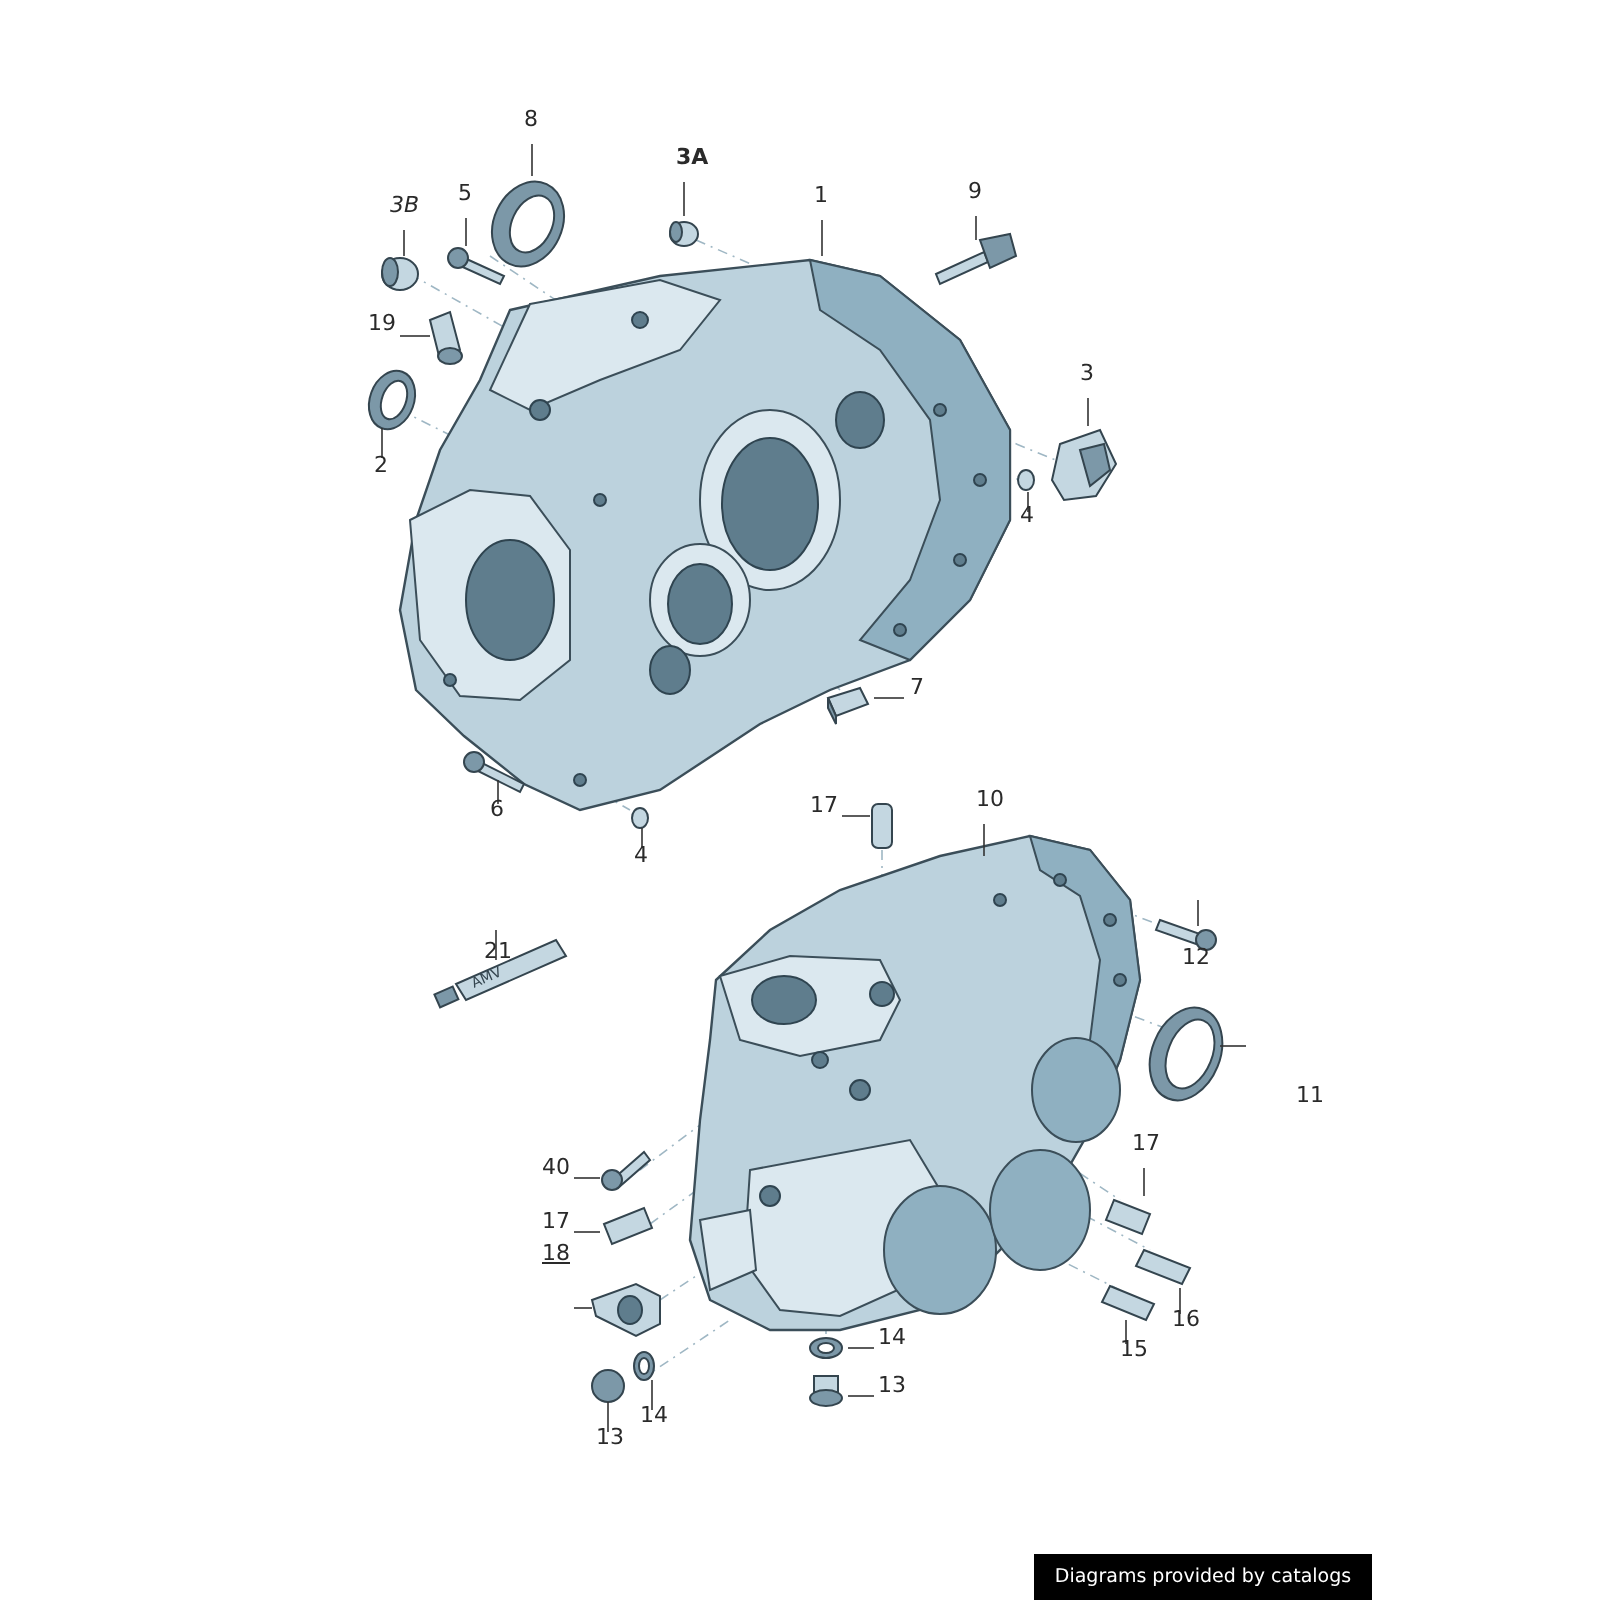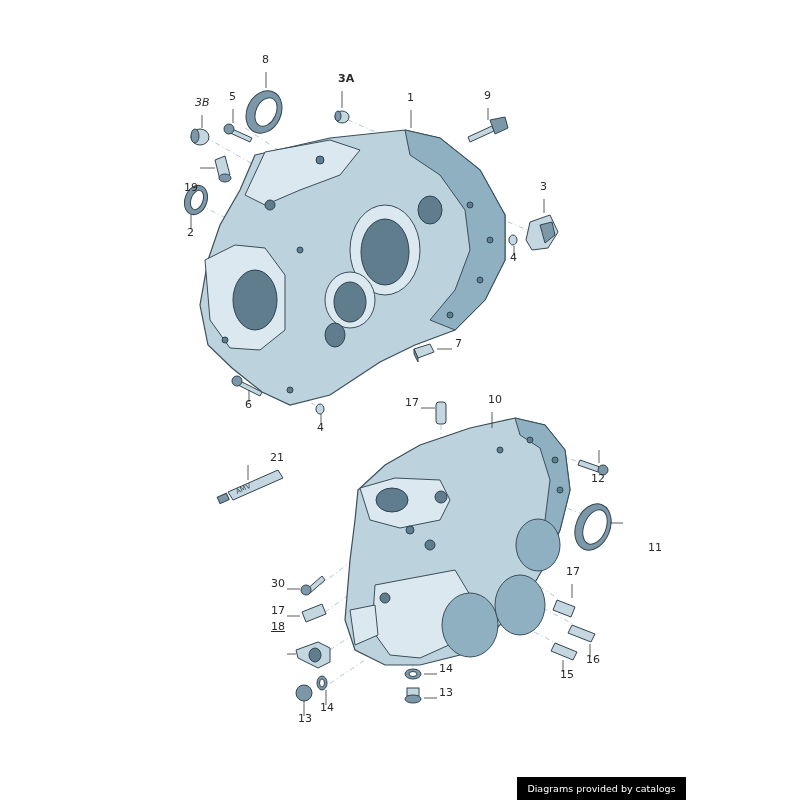--- a/index.html
+++ b/index.html
@@ -242,34 +242,34 @@
   </g>
 </svg>
 
 <div id="callouts">
     <div class="callout" style="left: 262px; top: 54px;">8</div>
     <div class="callout" style="left: 338px; top: 73px; font-weight: bold;">3A</div>
     <div class="callout" style="left: 229px; top: 91px;">5</div>
     <div class="callout" style="left: 195px; top: 97px; font-style: italic;">3B</div>
     <div class="callout" style="left: 407px; top: 92px;">1</div>
     <div class="callout" style="left: 484px; top: 90px;">9</div>
-    <div class="callout" style="left: 184px; top: 156px; margin-top: 26px;">19</div>
+    <div class="callout" style="left: 184px; top: 156px;">19</div>
     <div class="callout" style="left: 540px; top: 181px;">3</div>
     <div class="callout" style="left: 187px; top: 227px;">2</div>
     <div class="callout" style="left: 510px; top: 252px;">4</div>
     <div class="callout" style="left: 455px; top: 338px;">7</div>
     <div class="callout" style="left: 245px; top: 399px;">6</div>
     <div class="callout" style="left: 317px; top: 422px;">4</div>
     <div class="callout" style="left: 405px; top: 397px;">17</div>
     <div class="callout" style="left: 488px; top: 394px;">10</div>
     <div class="callout" style="left: 591px; top: 432px; margin-top: 41px;">12</div>
-    <div class="callout" style="left: 242px; top: 452px; margin-left: 28px;">21</div>
+    <div class="callout" style="left: 242px; top: 470px;">21</div>
     <div class="callout" style="left: 625px; top: 542px; margin-left: 23px;">11</div>
     <div class="callout" style="left: 566px; top: 566px;">17</div>
-    <div class="callout" style="left: 271px; top: 578px;">30</div>
+    <div class="callout" style="left: 271px; top: 578px;">40</div>
     <div class="callout" style="left: 271px; top: 605px;">17</div>
     <div class="callout" style="left: 271px; top: 621px; text-decoration: underline;">18</div>
     <div class="callout" style="left: 586px; top: 654px;">16</div>
     <div class="callout" style="left: 439px; top: 663px;">14</div>
     <div class="callout" style="left: 560px; top: 669px;">15</div>
     <div class="callout" style="left: 439px; top: 687px;">13</div>
     <div class="callout" style="left: 320px; top: 702px;">14</div>
     <div class="callout" style="left: 298px; top: 713px;">13</div>
   </div>
 

